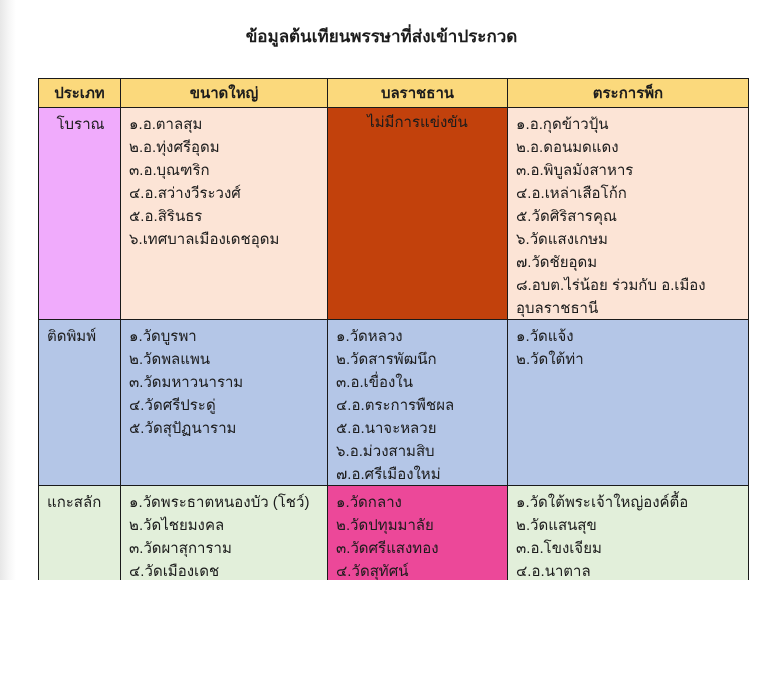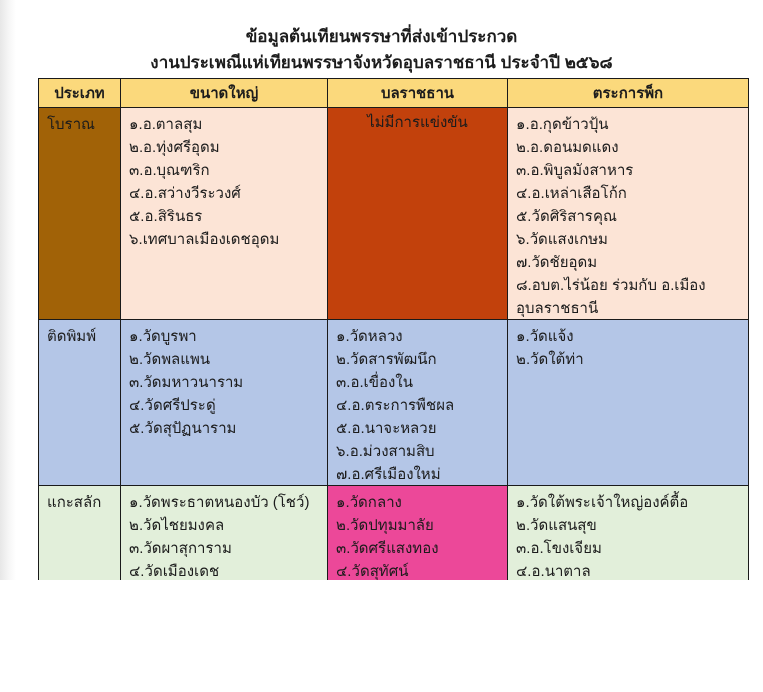--- a/index.html
+++ b/index.html
@@ -88,41 +88,40 @@
 </style>
 </head>
 <body>
 
 <div class="page">
 
   <div class="edge-shade"></div>
 
   <div class="title-block">
     <div class="title-line1">ข้อมูลต้นเทียนพรรษาที่ส่งเข้าประกวด</div>
-    <div class="title-line2">งานประเพณีแห่เทียนพรรษาจังหวัดอุบลราชธานี ประจำปี ๒๕๖๘</div>
   </div>
 
   <table class="candle-table">
     <colgroup>
       <col class="c1">
         <col class="c2">
         <col class="c3">
         <col class="c4">
     </colgroup>
     <thead>
       <tr>
         <th style="background: rgb(251, 217, 124);">ประเภท</th>
         <th style="background: rgb(251, 217, 124);">ขนาดใหญ่</th>
         <th style="background: rgb(251, 217, 124);">บลราชธาน</th>
         <th style="background: rgb(251, 217, 124);">ตระการพ็ก</th>
       </tr>
     </thead>
     <tbody>
       <tr style="height:184px;">
-        <td class="cat" style="background: #a16207;">โบราณ</td>
+        <td class="cat" style="background: #f0abfc; text-align: center;">โบราณ</td>
         <td class="list" style="background: rgb(252, 228, 214);">๑.อ.ตาลสุม
 ๒.อ.ทุ่งศรีอุดม
 ๓.อ.บุณฑริก
 ๔.อ.สว่างวีระวงศ์
 ๕.อ.สิรินธร
 ๖.เทศบาลเมืองเดชอุดม</td>
         <td class="list center" style="background: #c2410c; font-family: Liberation Mono, monospace;">ไม่มีการแข่งขัน</td>
         <td class="list" style="background: rgb(252, 228, 214);">๑.อ.กุดข้าวปุ้น
 ๒.อ.ดอนมดแดง
 ๓.อ.พิบูลมังสาหาร

